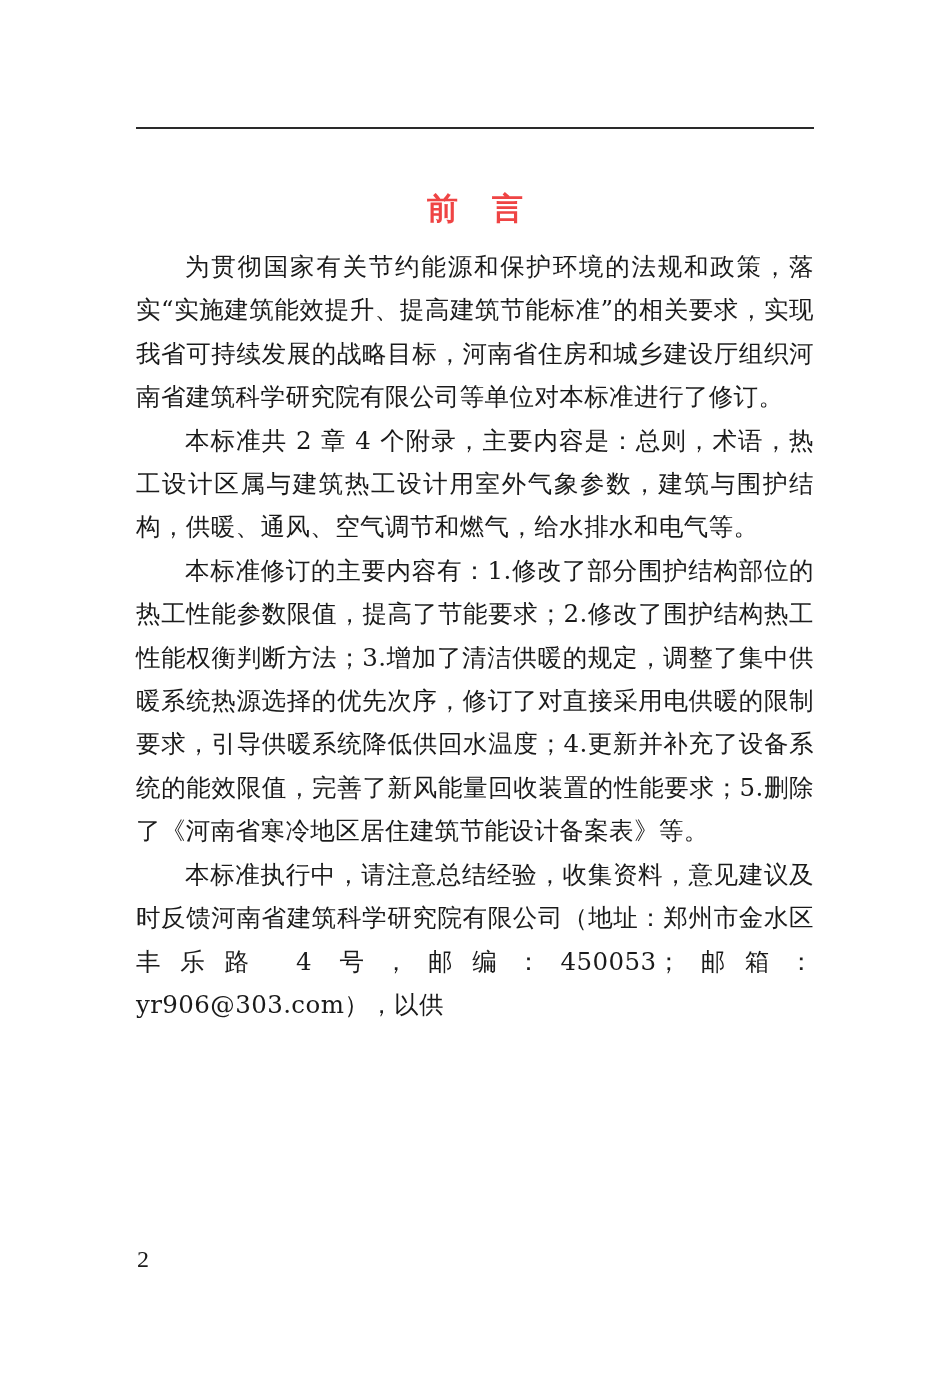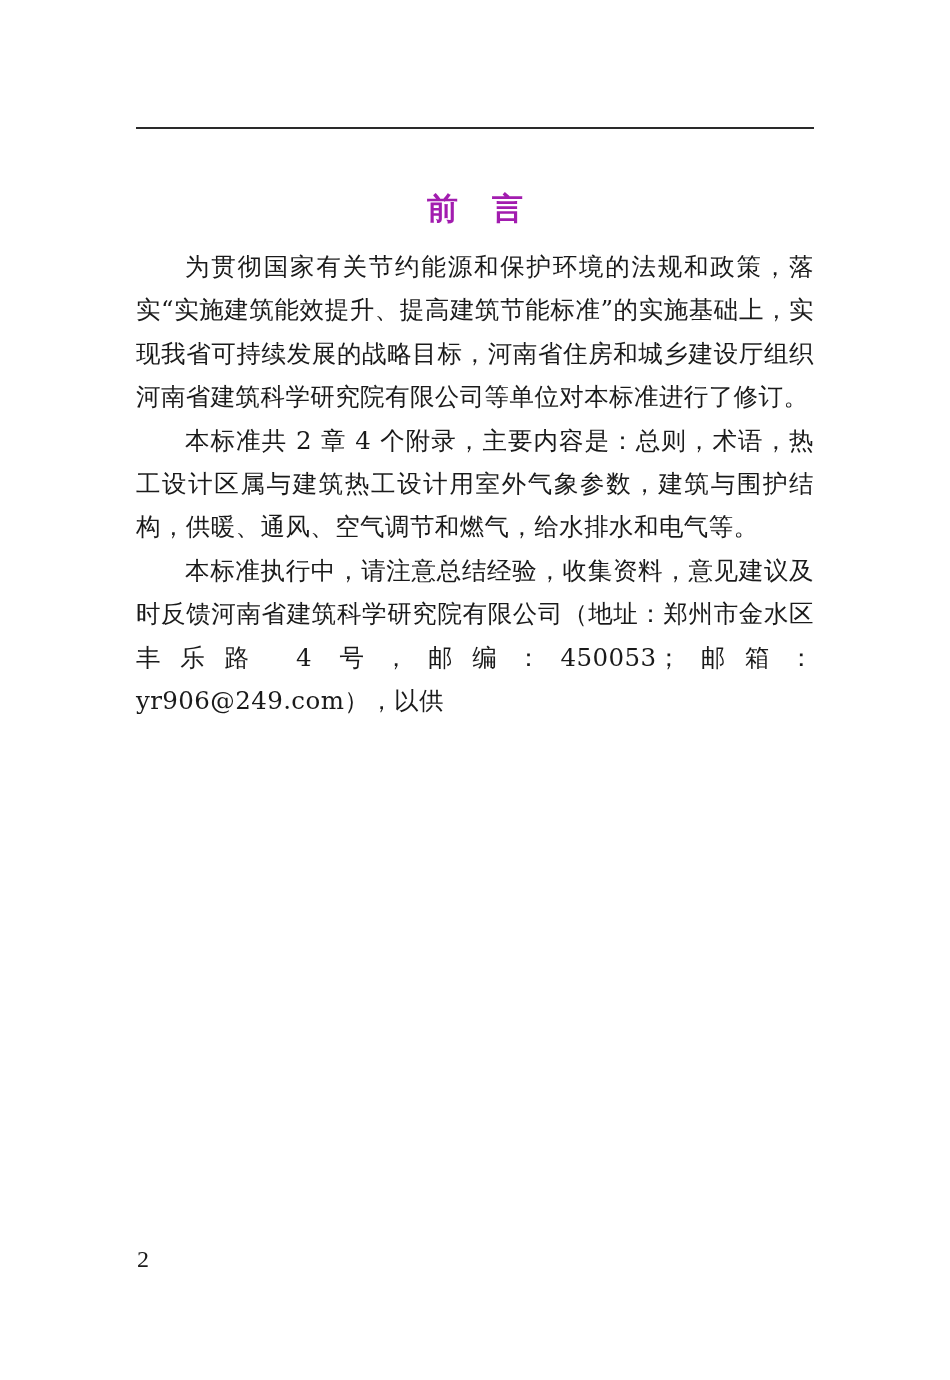--- a/index.html
+++ b/index.html
@@ -28,21 +28,21 @@
       left: 136px;
       width: 678px;
       top: 162px;
       text-align: center;
       font-family: "DejaVu Sans", "Liberation Sans", sans-serif;
       font-weight: bold;
       font-size: 31px;
       letter-spacing: 34px;
       text-indent: 34px;
       line-height: 50px;
-      color: #a21caf;
+      color: #ef4444;
     }
     .body-text {
       position: absolute;
       left: 136px;
       top: 245px;
       width: 678px;
     }
     .para {
       margin: 0;
       font-size: 24.5px;
@@ -62,18 +62,19 @@
     }
   </style>
 </head>
 <body>
 
 <div class="top-rule"></div>
 
 <h1 class="page-title">前言</h1>
 
 <div class="body-text">
-  <p class="para">为贯彻国家有关节约能源和保护环境的法规和政策，落实“实施建筑能效提升、提高建筑节能标准”的实施基础上，实现我省可持续发展的战略目标，河南省住房和城乡建设厅组织河南省建筑科学研究院有限公司等单位对本标准进行了修订。</p>
+  <p class="para">为贯彻国家有关节约能源和保护环境的法规和政策，落实“实施建筑能效提升、提高建筑节能标准”的相关要求，实现我省可持续发展的战略目标，河南省住房和城乡建设厅组织河南省建筑科学研究院有限公司等单位对本标准进行了修订。</p>
   <p class="para">本标准共 2 章 4 个附录，主要内容是：总则，术语，热工设计区属与建筑热工设计用室外气象参数，建筑与围护结构，供暖、通风、空气调节和燃气，给水排水和电气等。</p>
-  <p class="para">本标准执行中，请注意总结经验，收集资料，意见建议及时反馈河南省建筑科学研究院有限公司（地址：郑州市金水区丰乐路 4 号，邮编：450053；邮箱：yr906@249.com），以供</p>
+  <p class="para">本标准修订的主要内容有：1.修改了部分围护结构部位的热工性能参数限值，提高了节能要求；2.修改了围护结构热工性能权衡判断方法；3.增加了清洁供暖的规定，调整了集中供暖系统热源选择的优先次序，修订了对直接采用电供暖的限制要求，引导供暖系统降低供回水温度；4.更新并补充了设备系统的能效限值，完善了新风能量回收装置的性能要求；5.删除了《河南省寒冷地区居住建筑节能设计备案表》等。</p>
+  <p class="para">本标准执行中，请注意总结经验，收集资料，意见建议及时反馈河南省建筑科学研究院有限公司（地址：郑州市金水区丰乐路 4 号，邮编：450053；邮箱：yr906@303.com），以供</p>
 </div>
 
 <div class="page-number">2</div>
 
 </body></html>

